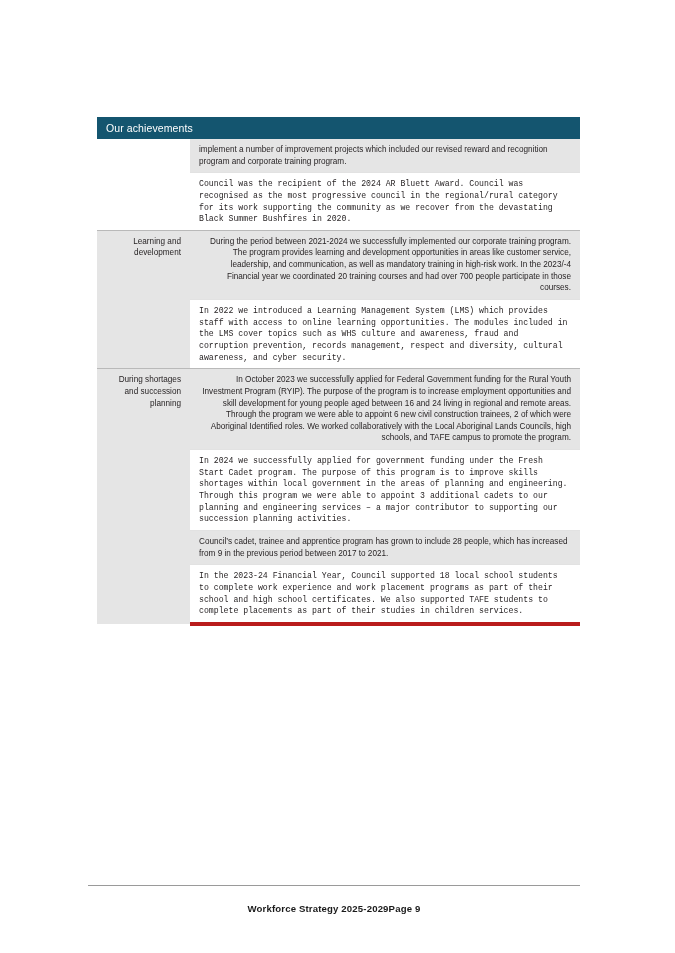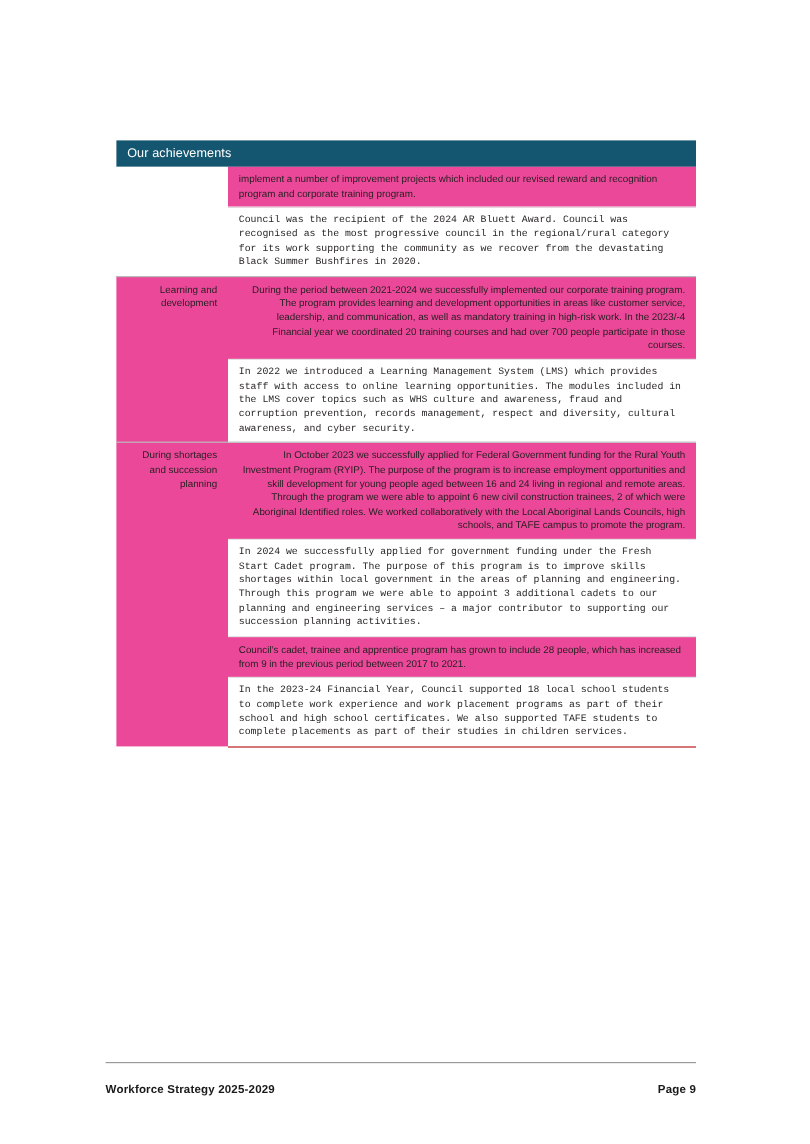--- a/index.html
+++ b/index.html
@@ -63,27 +63,27 @@
     box-sizing: border-box;
     border: 0;
   }
 
   td.label {
     border-right: 1px solid #d4d4d4;
     color: #231f20;
   }
 
   
-  .sh-gray  { background: #ec4899; }
+  .sh-gray  { background: #e5e5e5; }
   .sh-white { background: #ffffff; font-family: Liberation Mono, monospace; }
 
   
   tr.sep-light > td { border-top: 1px solid #e2e2e2; }
   tr.sep-group > td { border-top: 1px solid #b9b9b9; text-align: right; }
-  tr.last-row > td  { border-bottom: 1px solid #b91c1c; }
+  tr.last-row > td  { border-bottom: 4px solid #b91c1c; }
 
   td.body-cell { border-right: 1px solid #dcdcdc; }
 
   p.para {
     margin: 0;
   }
 
   
   .footer-rule {
     position: absolute;
@@ -92,21 +92,21 @@
     width: 492px;
     height: 1px;
     background: #9a9a9a;
   }
   .footer {
     position: absolute;
     left: 88px;
     top: 903px;
     width: 492px;
     display: flex;
-    justify-content: space-between;
+    justify-content: center;
     align-items: baseline;
     font-size: 9.6px;
     font-weight: bold;
     color: #1a1a1a;
     letter-spacing: 0.15px;
   }
 </style>
 </head>
 <body>
 

